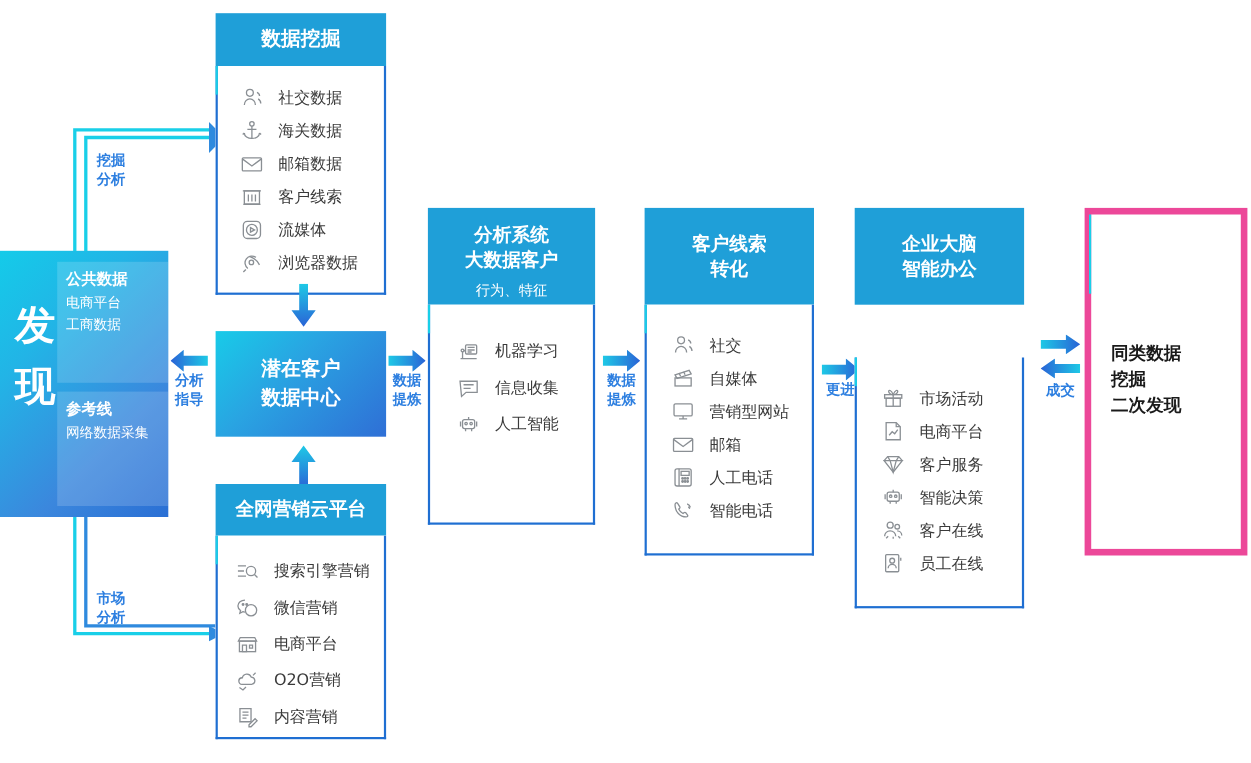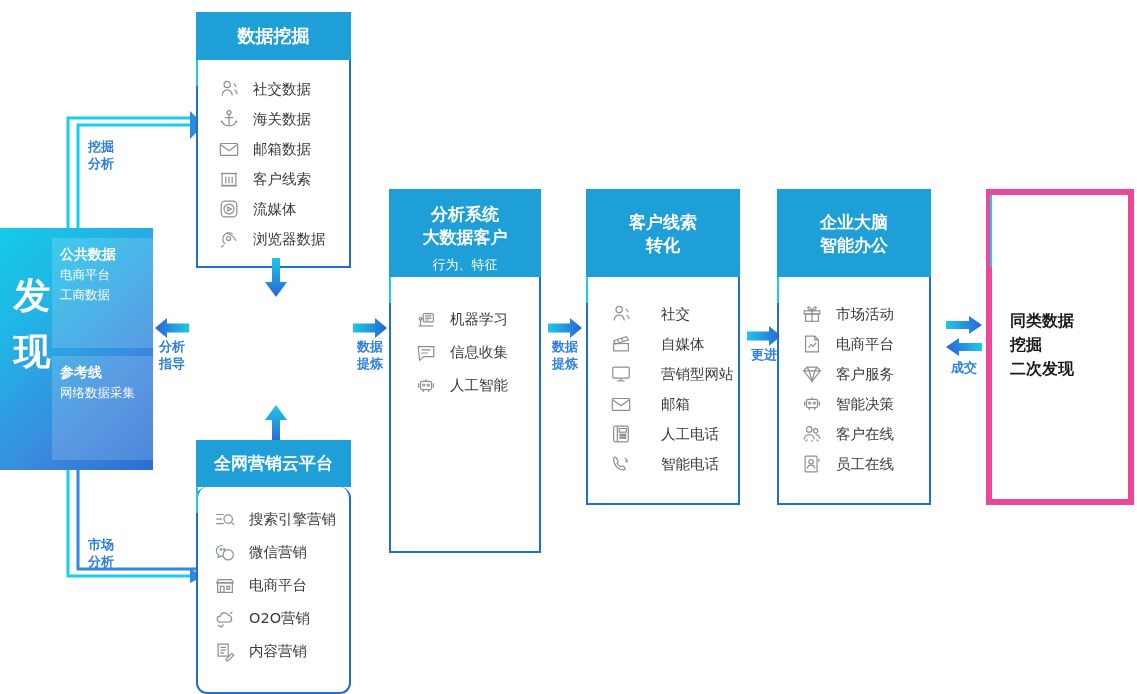--- a/index.html
+++ b/index.html
@@ -60,36 +60,36 @@
   ul.items li .lb{white-space:nowrap;}
 
   
   #card-mining{left:196px;top:12px;width:155px;height:256px;}
   #card-mining .hd{height:48px;line-height:48px;font-size:18px;}
   #card-mining .bd{height:208px;padding:14px 0 0 18px;}
   #card-mining ul.items li{height:30px;}
 
   #card-marketing{left:196px;top:440px;width:155px;height:254px;}
   #card-marketing .hd{height:47px;line-height:47px;font-size:17px;}
-  #card-marketing .bd{height:207px;padding:16px 0 0 14px;border-radius:11px;}
+  #card-marketing .bd{height:185px;padding:16px 0 0 14px;}
   #card-marketing ul.items li{height:33px;}
 
   #card-analysis{left:389px;top:189px;width:152px;height:316px;}
   #card-analysis .hd{height:88px;padding-top:14px;font-size:17px;line-height:23px;}
-  #card-analysis .bd{height:276px;padding:26px 0 0 22px;}
+  #card-analysis .bd{height:200px;padding:26px 0 0 22px;}
   #card-analysis ul.items li{height:33px;}
 
   #card-leads{left:586px;top:189px;width:154px;height:316px;}
   #card-leads .hd{height:88px;padding-top:22px;font-size:17px;line-height:23px;}
   #card-leads .bd{height:228px;padding:22px 0 0 20px;}
-  #card-leads ul.items li{height:30px;gap:16px;}
+  #card-leads ul.items li{height:30px;}
 
   #card-brain{left:777px;top:189px;width:154px;height:316px;}
   #card-brain .hd{height:88px;padding-top:22px;font-size:17px;line-height:23px;}
-  #card-brain .bd{height:228px;padding:22px 0 0 20px;}
+  #card-brain .bd{height:228px;padding:22px 0 0 20px;margin-top:48px;}
   #card-brain ul.items li{height:30px;}
 
   
   #card-outcome{
     position:absolute;left:986px;top:189px;width:148px;height:316px;
     border:6px solid #ec4899;box-sizing:border-box;background:#fff;
   }
   #card-outcome::before{
     content:"";position:absolute;left:-2px;top:0;width:2px;height:72px;
     background:#19cfe8;
@@ -103,21 +103,21 @@
   .conn{position:absolute;text-align:center;}
   .conn .lab{
     color:#2d7fe0;font-size:13px;font-weight:bold;line-height:17px;
     white-space:nowrap;
   }
   .arrow-r,.arrow-l{display:block;margin:0 auto;}
 
   #conn-1{left:350px;top:318px;width:40px;}
   #conn-2{left:545px;top:318px;width:40px;}
   #conn-3{left:744px;top:326px;width:40px;}
-  #conn-4{left:942px;top:316px;width:44px;}
+  #conn-4{left:942px;top:304px;width:44px;font-family:Liberation Mono, monospace;}
   #conn-back{left:150px;top:318px;width:44px;}
 
   
   #vtop{position:absolute;left:262px;top:258px;}
   #vbot{position:absolute;left:262px;top:404px;}
 
   
   #hub{
     position:absolute;left:196px;top:301px;width:155px;height:96px;
     background:linear-gradient(135deg,#18cbe8 0%,#29a4e2 40%,#2f6fd6 100%);
@@ -266,20 +266,26 @@
   <svg id="vtop" width="28" height="40" viewBox="0 0 28 40">
     <defs>
         <linearGradient id="ad1" x1="0" y1="0" x2="0" y2="1">
       <stop offset="0%" stop-color="#1ec9e6"></stop>
           <stop offset="100%" stop-color="#2a63d6"></stop>
         </linearGradient>
       </defs>
     <polygon points="10,0 18,0 18,24 25,24 14,39 3,24 10,24" fill="url(#ad1)"></polygon>
   </svg>
 
+  <div id="hub">
+    <div>
+      <div>潜在客户</div>
+      <div>数据中心</div>
+    </div>
+  </div>
 
   <svg id="vbot" width="28" height="40" viewBox="0 0 28 40">
     <defs>
         <linearGradient id="au1" x1="0" y1="1" x2="0" y2="0">
       <stop offset="0%" stop-color="#2a63d6"></stop>
           <stop offset="100%" stop-color="#1ec9e6"></stop>
         </linearGradient>
       </defs>
     <polygon points="14,1 25,16 18,16 18,40 10,40 10,16 3,16" fill="url(#au1)"></polygon>
   </svg>

